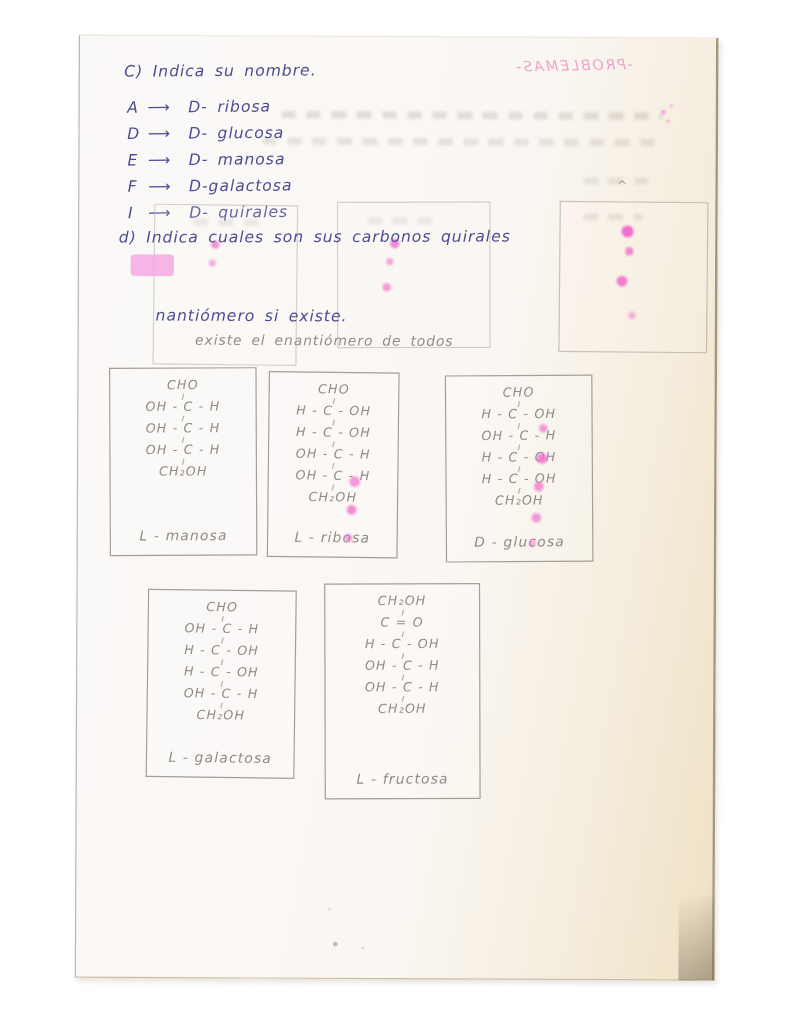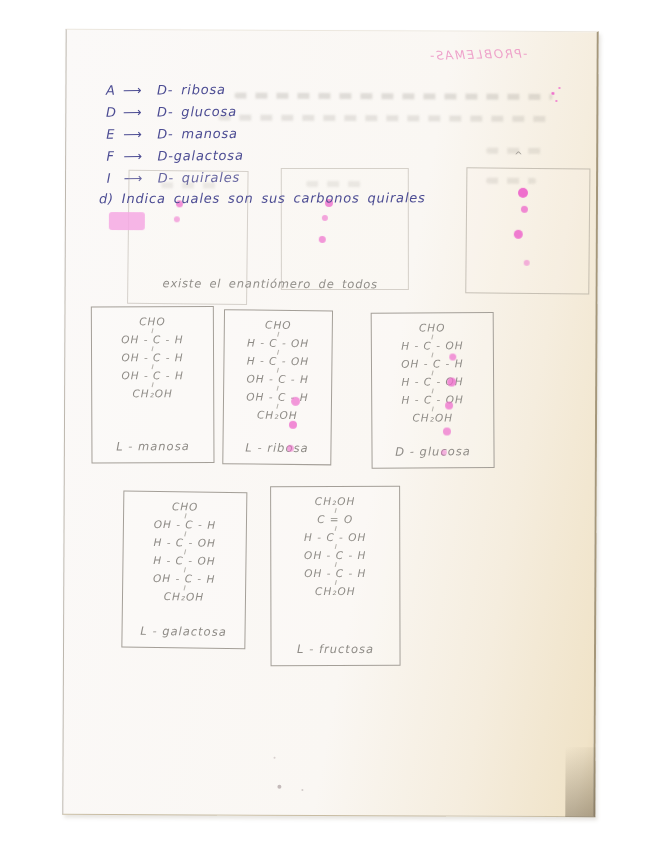--- a/index.html
+++ b/index.html
@@ -46,20 +46,21 @@
 
     <div class="abs bleed" style="left:362px;top:16px;">-PROBLEMAS-</div>
 
     <div class="abs ghostline" style="left:168px;top:62px;width:318px;"></div>
     <div class="abs ghostline" style="left:152px;top:84px;width:330px;opacity:.8;"></div>
     <div class="abs ghostline" style="left:420px;top:116px;width:62px;opacity:.7;"></div>
     <div class="abs pinkdot" style="left:485px;top:60px;width:3px;height:3px;"></div>
     <div class="abs pinkdot" style="left:492px;top:55px;width:2px;height:2px;"></div>
     <div class="abs pinkdot" style="left:489px;top:68px;width:2px;height:2px;"></div>
 
+    <div class="abs ink" style="left:37px;top:22px;transform:rotate(-.6deg);">C) Indica su nombre.</div>
 
     <div class="abs alist ink" style="left:40px;top:52px;">
       <div class="arow">
         <span class="aletter">A</span>
         <span class="aarrow">⟶</span>
         <span>D- ribosa</span>
       </div>
       <div class="arow">
         <span class="aletter">D</span>
         <span class="aarrow">⟶</span>
@@ -97,20 +98,21 @@
     <div class="abs pinkdot" style="left:253px;top:205px;width:7px;height:7px;opacity:.7;"></div>
     <div class="abs pinkdot" style="left:452px;top:156px;width:10px;height:10px;"></div>
     <div class="abs pinkdot" style="left:455px;top:174px;width:7px;height:7px;opacity:.8;"></div>
     <div class="abs pinkdot" style="left:448px;top:198px;width:9px;height:9px;opacity:.9;"></div>
     <div class="abs pinkdot" style="left:458px;top:228px;width:6px;height:6px;opacity:.5;"></div>
 
     <div class="abs ink" style="left:33px;top:160px;transform:rotate(-.4deg);">d) Indica cuales son sus carbonos quirales</div>
 
     <div class="abs highlight" style="left:43px;top:182px;width:36px;height:18px;"></div>
 
+    <div class="abs ink" style="left:64px;top:226px;">nantiómero si existe.</div>
     <div class="abs ink pencil" style="left:70px;top:246px;font-size:11.5px;">existe el enantiómero de todos</div>
 
     <div class="abs fbox" style="left:26px;top:276px;width:123px;height:157px;transform:rotate(-.5deg);">
       <div class="frow ftitle">CHO</div>
       <i class="tick"></i>
       <div class="frow">OH - C - H</div>
       <i class="tick"></i>
       <div class="frow">OH - C - H</div>
       <i class="tick"></i>
       <div class="frow">OH - C - H</div>

